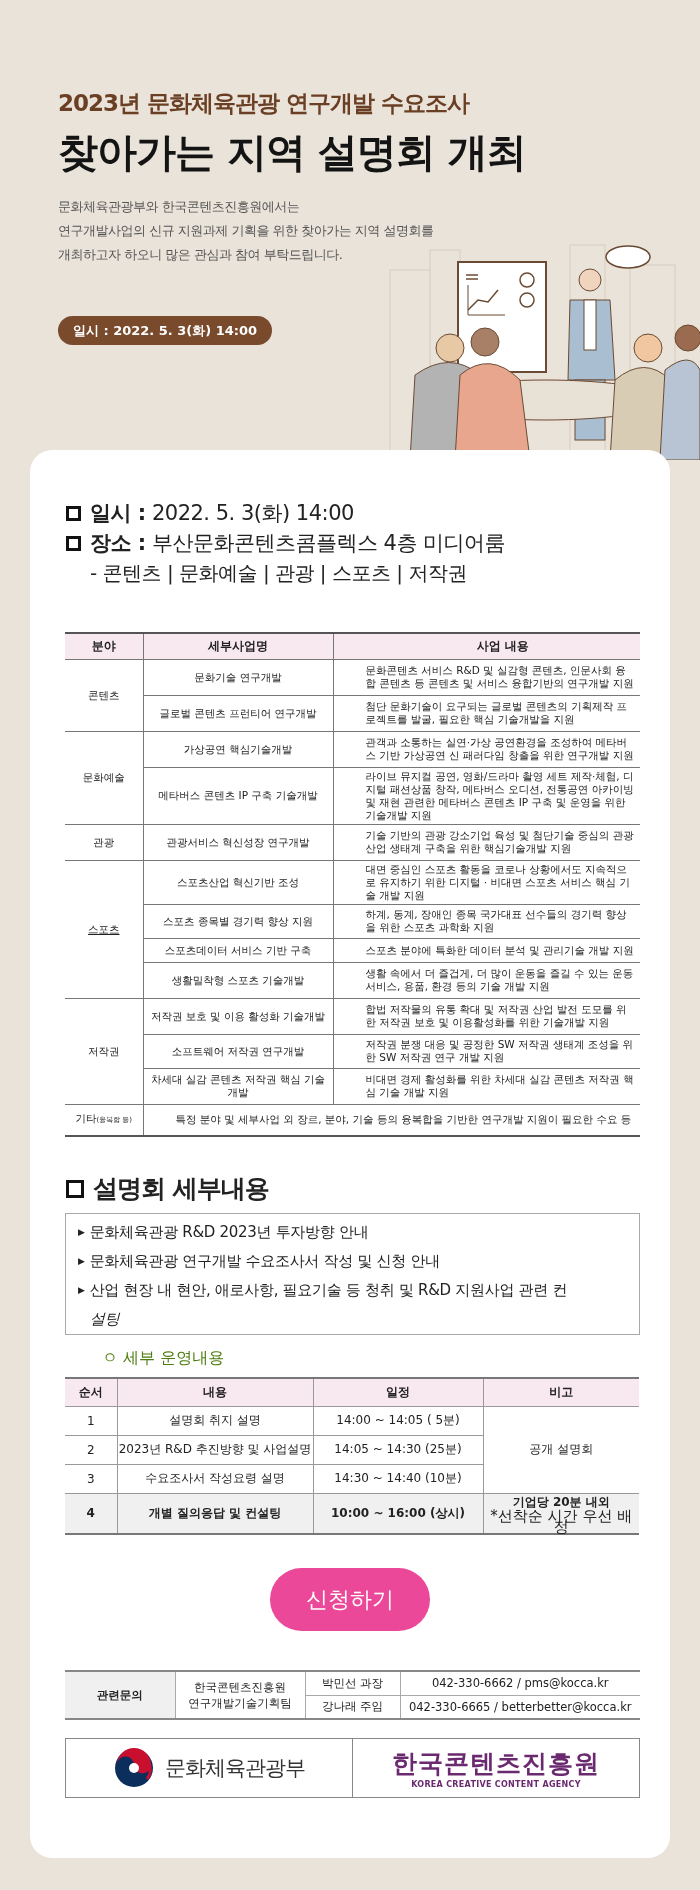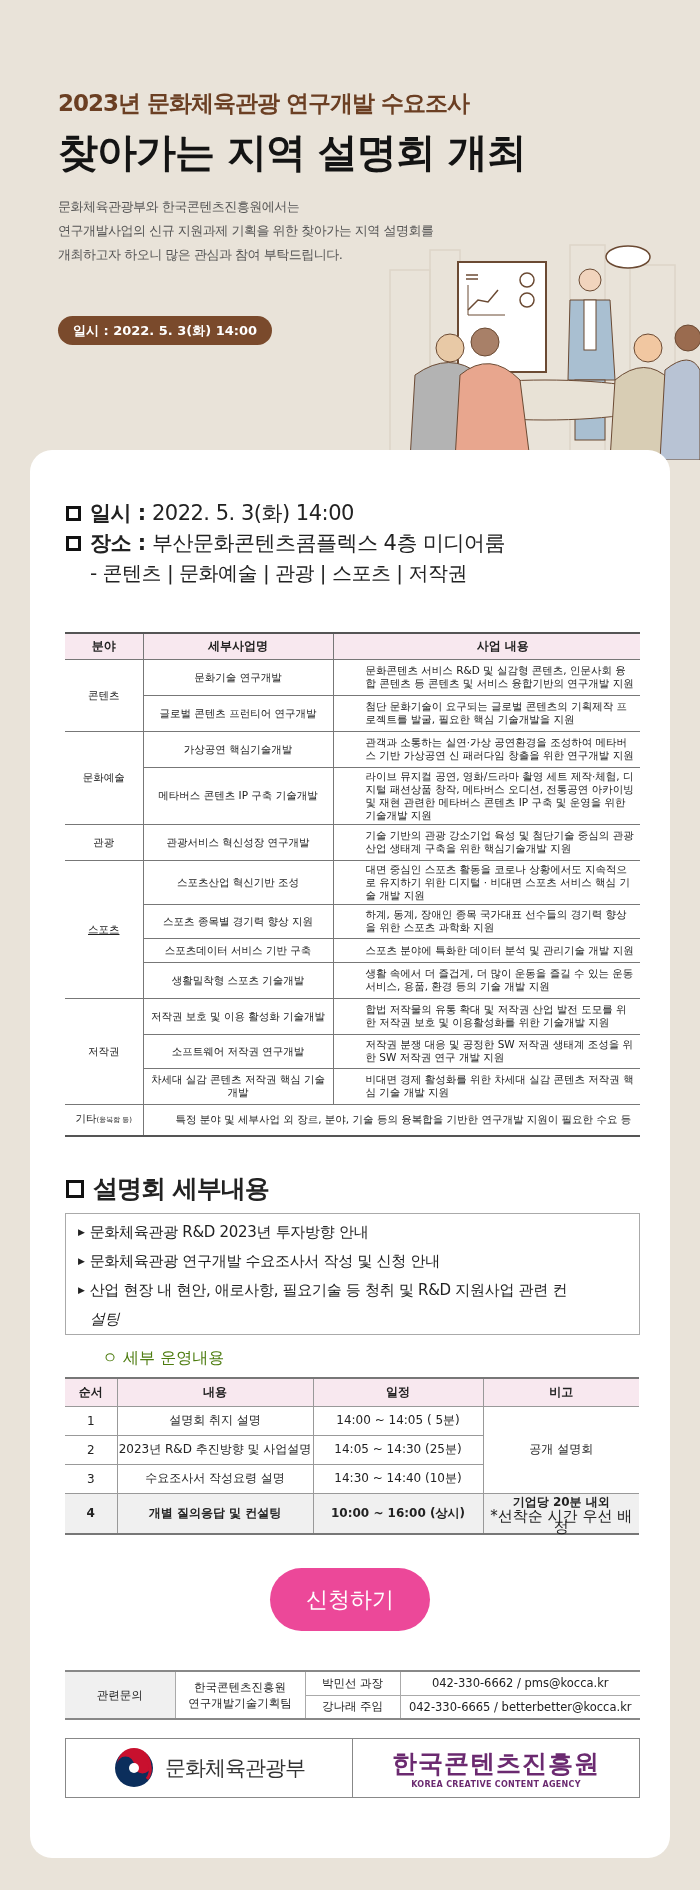--- a/index.html
+++ b/index.html
@@ -44,21 +44,21 @@
   .tbl-sched tr > :last-child { border-right: none; }
   .tbl-sched tr.hl td { background: #f0f0f0; font-weight: bold; height: 31px; }
   .tbl-sched .note { font-size: 15px; font-weight: normal; display: block; line-height: 11px; }
 
   .apply-btn { position: absolute; left: 270px; top: 1568px; width: 160px; height: 63px; border-radius: 32px; background: #ec4899; color: #fff; font-size: 22px; font-weight: normal; display: flex; align-items: center; justify-content: center; cursor: pointer; border: none; }
 
   .tbl-contact { position: absolute; left: 65px; top: 1670px; width: 575px; font-size: 11.5px; border-top: 2px solid #888; border-bottom: 2px solid #888; }
   .tbl-contact td { border: 1px solid #aaa; text-align: center; height: 24px; }
   .tbl-contact tr > :first-child { border-left: none; }
   .tbl-contact tr > :last-child { border-right: none; }
-  .tbl-contact .lbl { background: #f0f0f0; font-weight: normal; }
+  .tbl-contact .lbl { background: #f0f0f0; font-weight: bold; }
 
   .logo-bar { position: absolute; left: 65px; top: 1738px; width: 575px; height: 60px; border: 1px solid #888; display: flex; }
   .logo-cell { flex: 1; display: flex; align-items: center; justify-content: center; }
   .logo-cell + .logo-cell { border-left: 1px solid #888; }
   .mcst-name { font-size: 21px; color: #333; margin-left: 10px; letter-spacing: -1px; }
   .kocca { text-align: center; color: #6b2a70; }
   .kocca-ko { font-size: 25px; font-weight: bold; letter-spacing: 1px; }
   .kocca-en { font-size: 8px; font-weight: bold; letter-spacing: 0.3px; }
 </style>
 </head>

